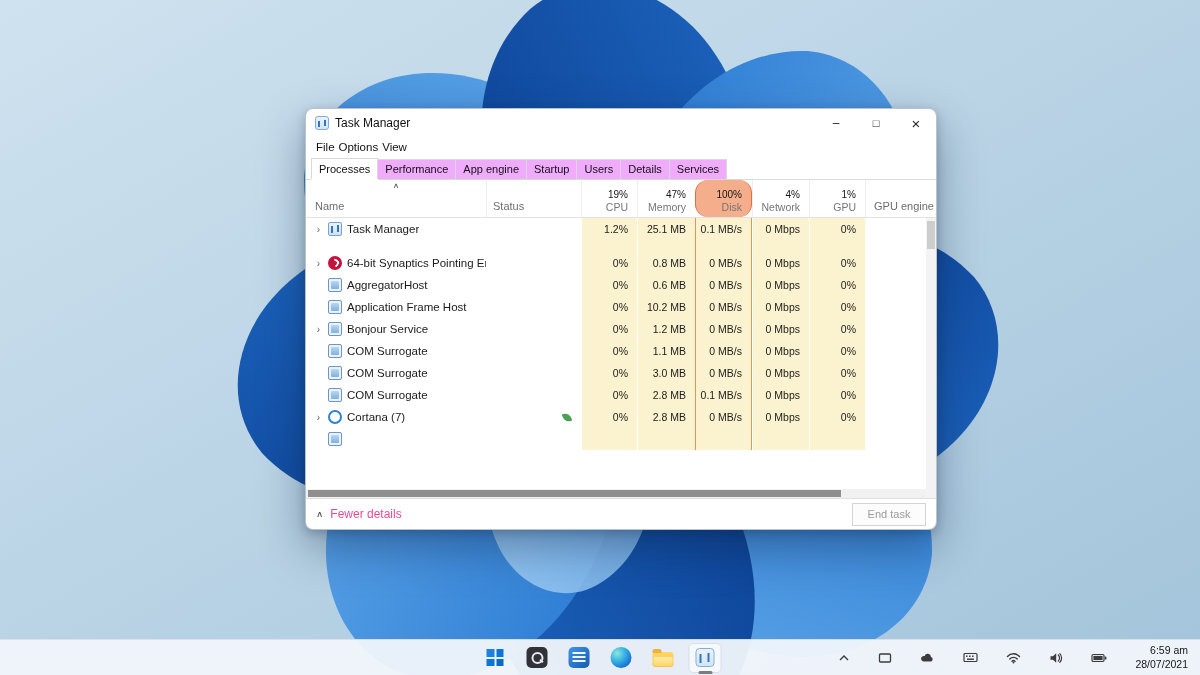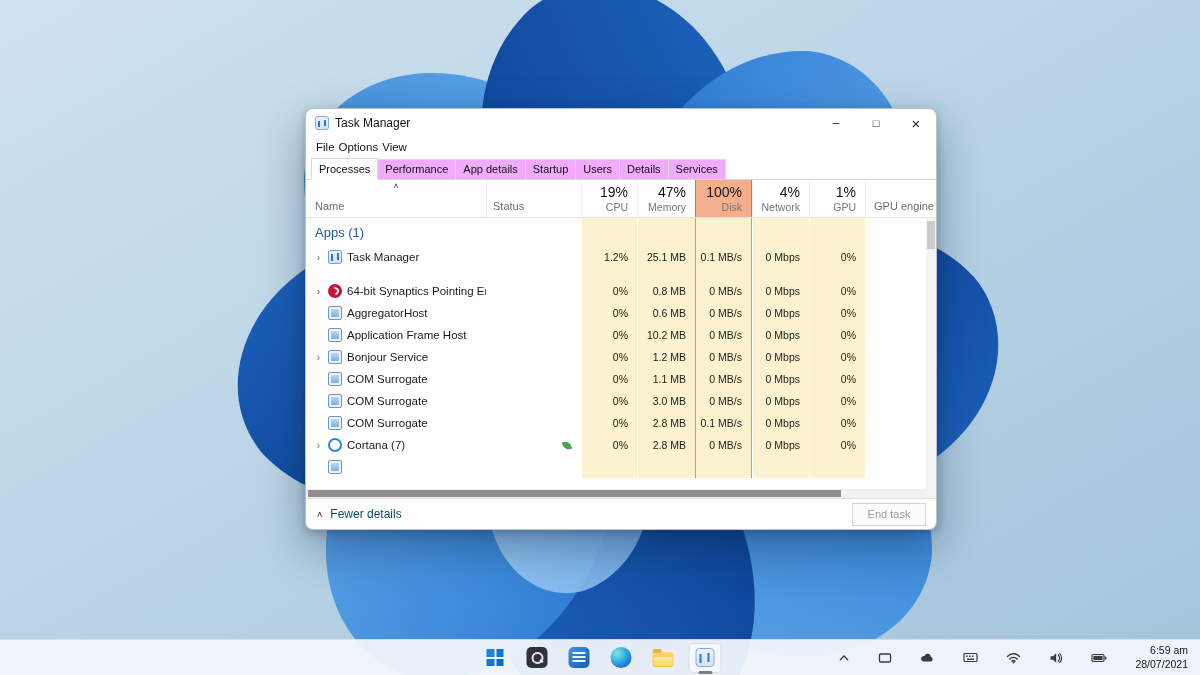--- a/index.html
+++ b/index.html
@@ -41,23 +41,23 @@
 
   .header-grid { height:38px; border-bottom:1px solid #e2e2e2; flex:0 0 auto; }
   .hcell { position:relative; border-left:1px solid #efefef; }
   .hcell:first-child { border-left:none; }
   .h-name { display:flex; align-items:flex-end; padding:0 0 5px 9px; font-size:11px; color:#6d6d6d; }
   .sort-glyph { position:absolute; top:1px; left:50%; transform:translateX(-50%) scaleY(.8);
                 font-size:9px; color:#555; }
   .h-status { display:flex; align-items:flex-end; padding:0 0 5px 6px; font-size:11px; color:#6d6d6d; }
   .h-val { display:flex; flex-direction:column; align-items:flex-end; justify-content:flex-end;
            padding:3px 9px 4px 0; }
-  .h-val .pct { font-size:14px; color:#141414; }
+  .h-val .pct { font-size:10px; color:#141414; }
   .h-val .lbl { font-size:10.5px; color:#767676; margin-top:1px; }
-  .h-val.alert { background:#f5ae8b; border-left:1px solid #df6e41; border-right:1px solid #df6e41; }
+  .h-val.alert { background:#f5ae8b; border-left:1px solid #df6e41; border-right:1px solid #df6e41;border-radius:13px; }
   .h-eng { display:flex; align-items:flex-end; padding:0 0 5px 8px; font-size:11px; color:#6d6d6d; }
 
   
   .window-body { flex:1 1 auto; display:flex; flex-direction:column; min-height:0; }
   .list-zone { flex:1 1 auto; display:flex; min-height:0; }
   .list-main { flex:1 1 auto; display:flex; flex-direction:column; min-width:0; }
   .rows { flex:1 1 auto; overflow:hidden; }
 
   .row { height:22px; }
   .cell { display:flex; align-items:center; min-width:0; }
@@ -94,21 +94,21 @@
   .vscroll { width:10px; flex:0 0 10px; background:#f3f3f3; position:relative; }
   .vscroll .thumb { position:absolute; top:3px; left:1px; right:1px; height:28px; background:#cdcdcd; }
   .hscroll { height:9px; flex:0 0 9px; background:#f1f1f1; position:relative; }
   .hscroll .thumb { position:absolute; top:1px; bottom:1px; left:2px; width:86%; background:#8f8f8f; }
 
   
   .tm-footer { height:31px; flex:0 0 auto; border-top:1px solid #e0e0e0; display:flex; align-items:center;
                padding:0 10px; }
   .fewer { display:flex; align-items:center; gap:7px; }
   .fewer .chev { font-size:10px; color:#444; transform:scaleY(.85); }
-  .fewer .flabel { font-size:12px; color:#0c4a6e; }
+  .fewer .flabel { font-size:12px; color:#ec4899; }
   .end-task-btn { margin-left:auto; width:74px; height:23px; border:1px solid #d4d4d4; background:#fcfcfc;
                   color:#9b9b9b; font-size:11px; display:flex; align-items:center; justify-content:center; }
 
   
   .taskbar { position:absolute; left:0; right:0; bottom:0; height:36px;
              background:rgba(241,246,251,.95); border-top:1px solid rgba(120,140,160,.18);
              display:flex; align-items:center; }
   .tb-center { position:absolute; left:50%; top:0; height:100%; transform:translateX(-50%);
                display:flex; align-items:center; gap:9px; }
   .tb-btn { width:33px; height:30px; border-radius:5px; display:flex; align-items:center; justify-content:center;
@@ -215,21 +215,21 @@
 
     <div class="menubar">
       <span class="menu-item">File</span>
       <span class="menu-item">Options</span>
       <span class="menu-item">View</span>
     </div>
 
     <div class="tabbar">
       <span class="tab active">Processes</span>
       <span class="tab">Performance</span>
-      <span class="tab">App details</span>
+      <span class="tab">App engine</span>
       <span class="tab">Startup</span>
       <span class="tab">Users</span>
       <span class="tab">Details</span>
       <span class="tab">Services</span>
     </div>
 
     <div class="window-body">
       <div class="header-grid">
         <div class="hcell h-name">
           <span class="sort-glyph">∧</span>
@@ -259,30 +259,20 @@
           <span class="lbl">GPU</span>
         </div>
         <div class="hcell h-eng">
           <span>GPU engine</span>
         </div>
       </div>
 
       <div class="list-zone">
         <div class="list-main">
           <div class="rows" id="rows">
-              <div class="row group-row">
-    <div class="cell c-name glabel">Apps (1)</div>
-    <div class="cell c-status"></div>
-    <div class="cell c-val"></div>
-    <div class="cell c-val"></div>
-    <div class="cell c-val disk"></div>
-    <div class="cell c-val"></div>
-    <div class="cell c-val"></div>
-    <div class="cell c-eng"></div>
-  </div>
               <div class="row process-row">
     <div class="cell c-name">
       <span class="expander">›</span>
       <span class="picon icon-taskmanager"></span>
       <span class="pname">Task Manager</span>
     </div>
     <div class="cell c-status">
       
     </div>
     <div class="cell c-val v-cpu">1.2%</div>

